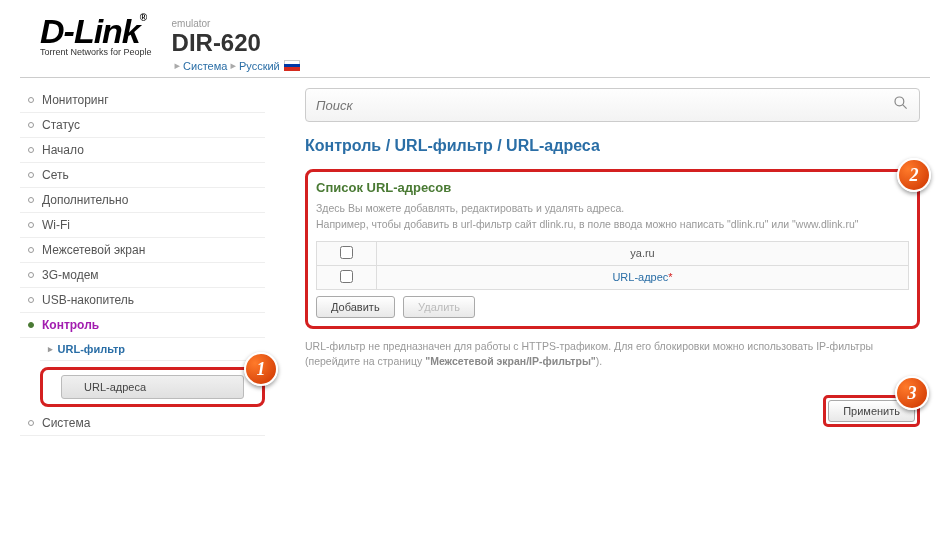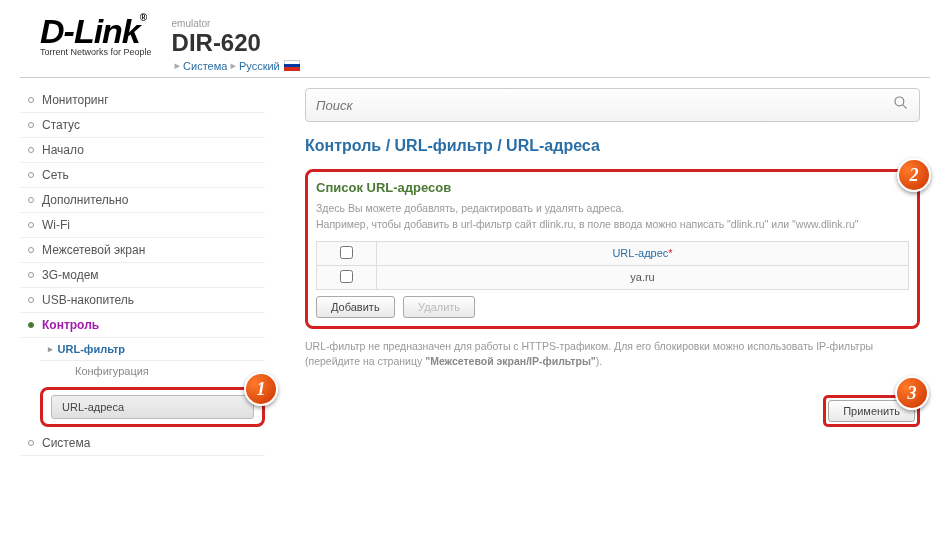--- a/index.html
+++ b/index.html
@@ -30,21 +30,21 @@
     
     .nav-item { display: flex; align-items: center; padding: 5px 8px; border-bottom: 1px solid #eee; font-size: 12px; color: #555; cursor: pointer; }
     .nav-bullet { width: 6px; height: 6px; border: 1px solid #999; border-radius: 50%; margin-right: 8px; flex-shrink: 0; }
     .nav-bullet.filled { background: #4a7a34; border-color: #4a7a34; }
     .nav-item.expanded { font-weight: bold; color: #a21caf; }
     
     .sub-nav { padding-left: 20px; }
     .sub-item { display: flex; align-items: center; padding: 5px 8px; font-size: 11px; color: #2a6ea6; font-weight: bold; cursor: pointer; border-bottom: 1px solid #eee; }
     .sub-arrow { color: #999; margin-right: 5px; font-size: 9px; }
     .sub-sub { padding-left: 35px; font-size: 11px; color: #888; padding-top: 4px; padding-bottom: 4px; }
-    .sub-sub.active { background: linear-gradient(#f0f0f0, #e0e0e0); border: 1px solid #bbb; border-radius: 3px; color: #444; padding: 5px 10px; margin: 2px 4px; }
+    .sub-sub.active { background: linear-gradient(#f0f0f0, #e0e0e0); border: 1px solid #bbb; border-radius: 3px; color: #444; padding: 5px 22px; margin: 2px 14px; }
     
     
     .highlight-box-1 { border: 3px solid #d42020; border-radius: 8px; padding: 3px 4px; margin-top: 6px; position: relative; }
     .highlight-box-2 { border: 3px solid #d42020; border-radius: 8px; padding: 8px; position: relative; margin-bottom: 10px; }
     .highlight-box-3 { border: 3px solid #d42020; border-radius: 5px; padding: 2px; display: inline-block; position: relative; float: right; margin-top: 25px; }
     
     
     .badge { position: absolute; width: 34px; height: 34px; border-radius: 50%; background: radial-gradient(circle at 30% 30%, #ff7a2a, #cc3300); border: 2px solid #fff; box-shadow: 0 2px 4px rgba(0,0,0,0.4); display: flex; align-items: center; justify-content: center; color: #fff; font-weight: bold; font-size: 18px; font-family: Georgia, serif; font-style: italic; z-index: 10; }
     .badge-1 { right: -16px; top: -18px; }
     .badge-2 { right: -14px; top: -14px; }
@@ -143,21 +143,20 @@
         </div>
       <div class="nav-item expanded">
           <span class="nav-bullet filled"></span>
           <span>Контроль</span>
         </div>
       <div class="sub-nav">
         <div class="sub-item">
             <span class="sub-arrow">▸</span>
             <span>URL-фильтр</span>
           </div>
-        <div class="sub-sub">Конфигурация</div>
         <div class="highlight-box-1">
           <div class="badge badge-1">1</div>
           <div class="sub-sub active">URL-адреса</div>
         </div>
       </div>
       <div class="nav-item" style="margin-top:4px;">
           <span class="nav-bullet"></span>
           <span>Система</span>
         </div>
     </div>
@@ -179,25 +178,25 @@
         <div class="badge badge-2">2</div>
         <div class="section-title">Список URL-адресов</div>
         <div class="section-desc">
           <span>Здесь Вы можете добавлять, редактировать и удалять адреса.</span><br>
           <span>Например, чтобы добавить в url-фильтр сайт dlink.ru, в поле ввода можно написать "dlink.ru" или "www.dlink.ru"</span>
         </div>
         <table class="url-table">
           <tbody>
               <tr>
             <td class="checkbox-cell"><input type="checkbox" style=""></td>
-            <td class="th-url"><span>URL-адрес</span><span class="star">*</span></td>
+            <td>ya.ru</td>
           </tr>
           <tr>
             <td class="checkbox-cell"><input type="checkbox" style=""></td>
-            <td>ya.ru</td>
+            <td class="th-url"><span>URL-адрес</span><span class="star">*</span></td>
           </tr>
         </tbody>
           </table>
         <button class="btn">Добавить</button>
         <button class="btn disabled">Удалить</button>
       </div>
 
       <div class="note">
         <span>URL-фильтр не предназначен для работы с HTTPS-трафиком. Для его блокировки можно использовать IP-фильтры (перейдите на страницу </span><b>"Межсетевой экран/IP-фильтры"</b><span>).</span>
       </div>

